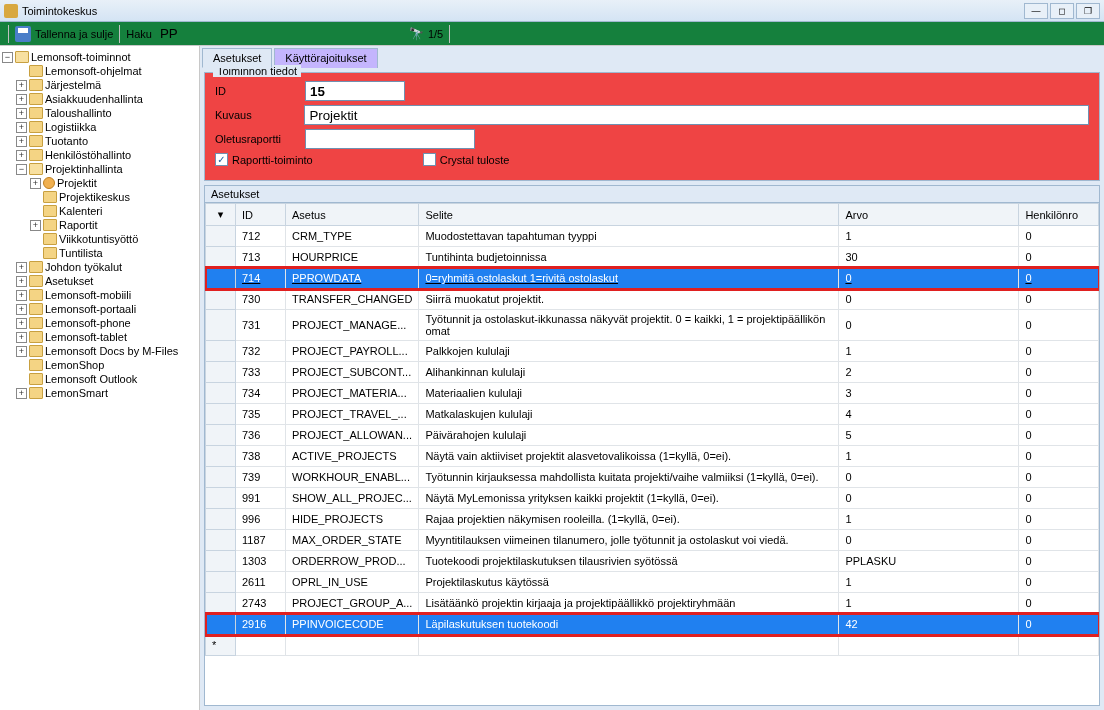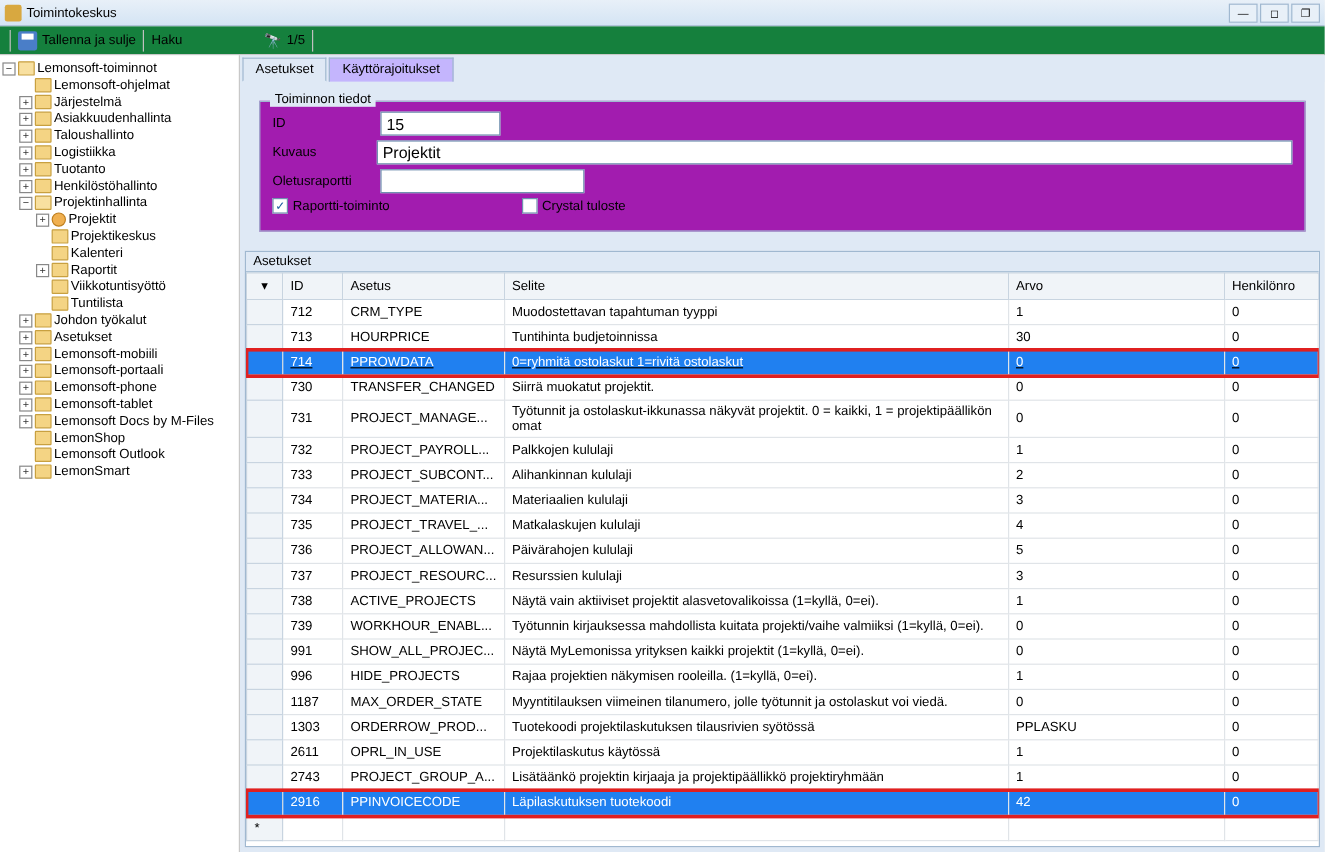--- a/index.html
+++ b/index.html
@@ -32,26 +32,26 @@
   .fold.orange { background: #f0b050; border-color: #c08020; border-radius: 50%; width: 12px; height: 12px; }
   .t-label { color: #000; }
   .in1 { padding-left: 14px; }
   .in2 { padding-left: 28px; }
   
   .content { flex: 1; background: #dfe9f5; display: flex; flex-direction: column; overflow: hidden; }
   .tabs { display: flex; background: #dfe9f5; padding-top: 2px; padding-left: 2px; }
   .tab { padding: 3px 10px; border: 1px solid #a0b8d0; border-bottom: none; background: #c4b5fd; cursor: pointer; margin-right: 2px; }
   .tab.active { background: #dfe9f5; border-bottom: 1px solid #dfe9f5; position: relative; z-index: 2; }
   
-  .groupbox { border: 1px solid #a0b8d0; margin: 16px; background: #a21caf; padding: 8px 10px 10px 10px; position: relative; }
+  .groupbox { border: 1px solid #a0b8d0; margin: 4px; background: #ef4444; padding: 8px 10px 10px 10px; position: relative; }
   .groupbox-title { position: absolute; top: -8px; left: 8px; background: #dfe9f5; padding: 0 4px; font-size: 11px; }
   .frow { display: flex; align-items: center; margin-bottom: 4px; }
   .flabel { width: 90px; }
   .finput { border: 1px solid #7090b0; background: #fff; padding: 2px 4px; height: 20px; }
-  .finput.w100 { width: 100px; }
+  .finput.w100 { width: 100px; font-weight: bold; }
   .finput.wlong { width: 790px; }
   .finput.wmed { width: 170px; }
   .chk { display: flex; align-items: center; gap: 4px; margin-right: 40px; }
   .chkbox { width: 13px; height: 13px; border: 1px solid #7090b0; background: #fff; display: inline-flex; align-items: center; justify-content: center; font-size: 10px; color: #2060a0; }
   
   .gridwrap { flex: 1; margin: 0 4px 4px 4px; border: 1px solid #a0b8d0; background: #fff; display: flex; flex-direction: column; overflow: hidden; }
   .grid-title { background: #dfe9f5; padding: 2px 6px; border-bottom: 1px solid #a0b8d0; }
   .grid { flex: 1; overflow: auto; position: relative; }
   table { border-collapse: collapse; width: 100%; }
   th { background: #f0f4f8; border: 1px solid #c8d4e0; padding: 4px 6px; text-align: left; font-weight: normal; position: sticky; top: 0; }
@@ -78,20 +78,21 @@
     <div class="winbtn">❐</div>
   </div>
 </div>
 
 <div class="toolbar">
   <span class="tb-sep"></span>
   <span class="tb-icon tb-save"></span>
   <span class="tb-label">Tallenna ja sulje</span>
   <span class="tb-sep"></span>
   <span class="tb-label">Haku</span>
+  <input class="tb-search" style="border: none; background: transparent; font-weight: normal;" value="PP">
   <span style="flex:0 0 60px"></span>
   <span class="tb-bino">🔭</span>
   <span class="tb-page">1/5</span>
   <span class="tb-sep"></span>
 </div>
 
 <div class="main">
   <div class="tree">
     <div class="tree-node">
       <span class="exp">−</span>
@@ -345,28 +346,20 @@
               <tr>
                 <td class="rowhead"></td>
                 <td>736</td>
                 <td>PROJECT_ALLOWAN...</td>
                 <td>Päivärahojen kululaji</td>
                 <td>5</td>
                 <td>0</td>
               </tr>
               <tr>
                 <td class="rowhead"></td>
-                <td>737</td>
-                <td>PROJECT_RESOURC...</td>
-                <td>Resurssien kululaji</td>
-                <td>3</td>
-                <td>0</td>
-              </tr>
-              <tr>
-                <td class="rowhead"></td>
                 <td>738</td>
                 <td>ACTIVE_PROJECTS</td>
                 <td>Näytä vain aktiiviset projektit alasvetovalikoissa (1=kyllä, 0=ei).</td>
                 <td>1</td>
                 <td>0</td>
               </tr>
               <tr>
                 <td class="rowhead"></td>
                 <td>739</td>
                 <td>WORKHOUR_ENABL...</td>

